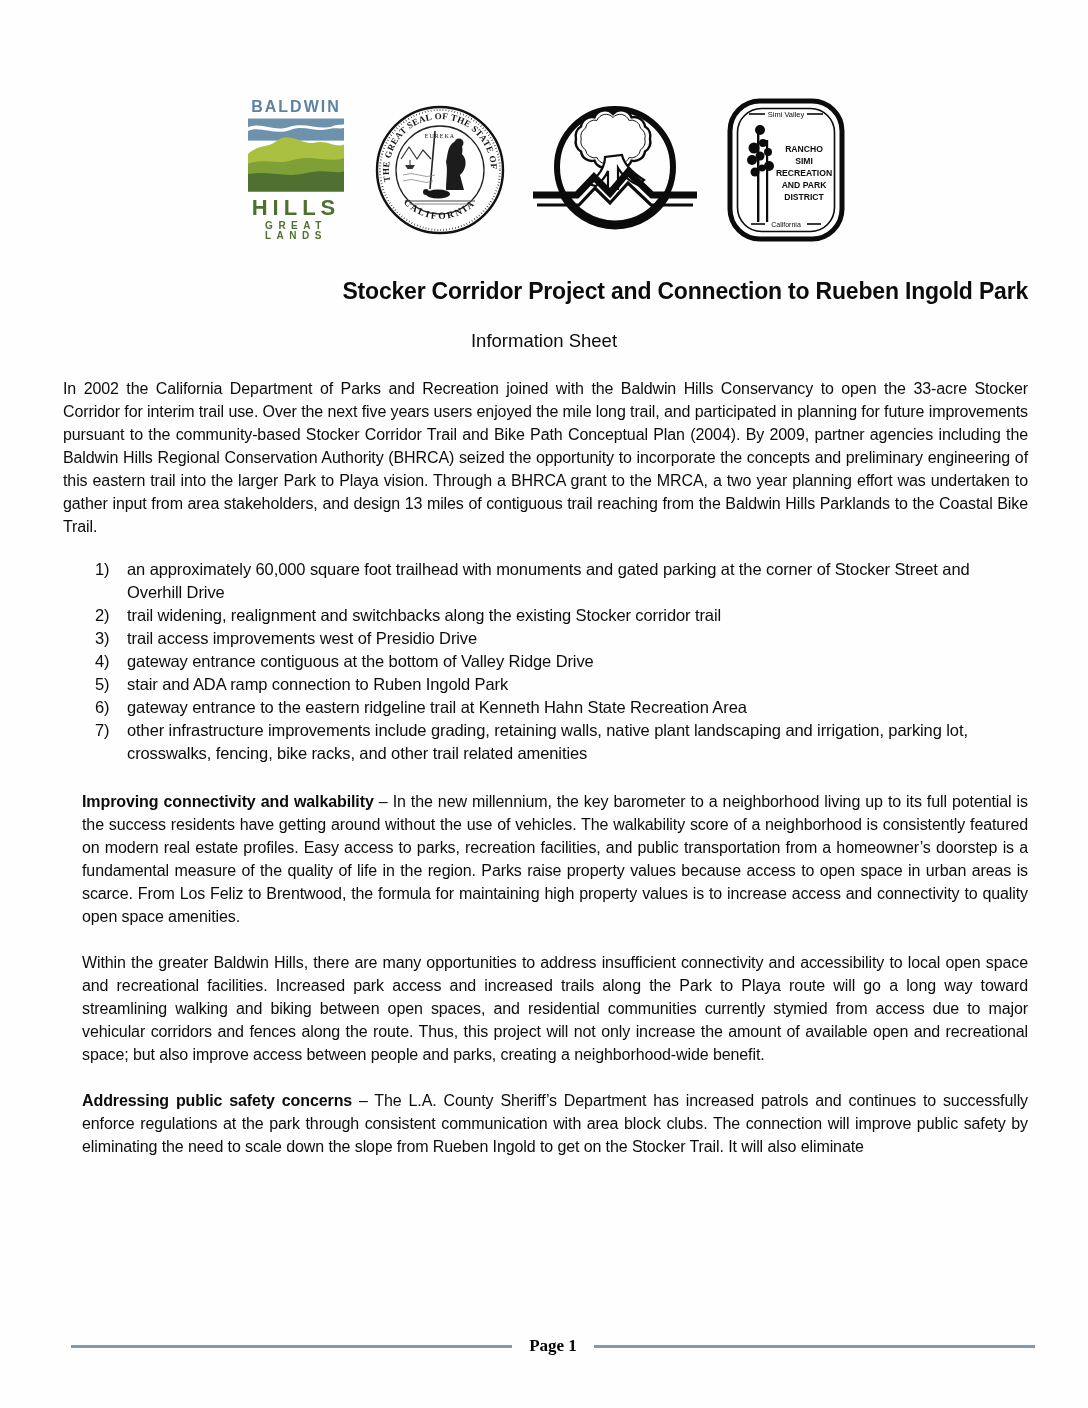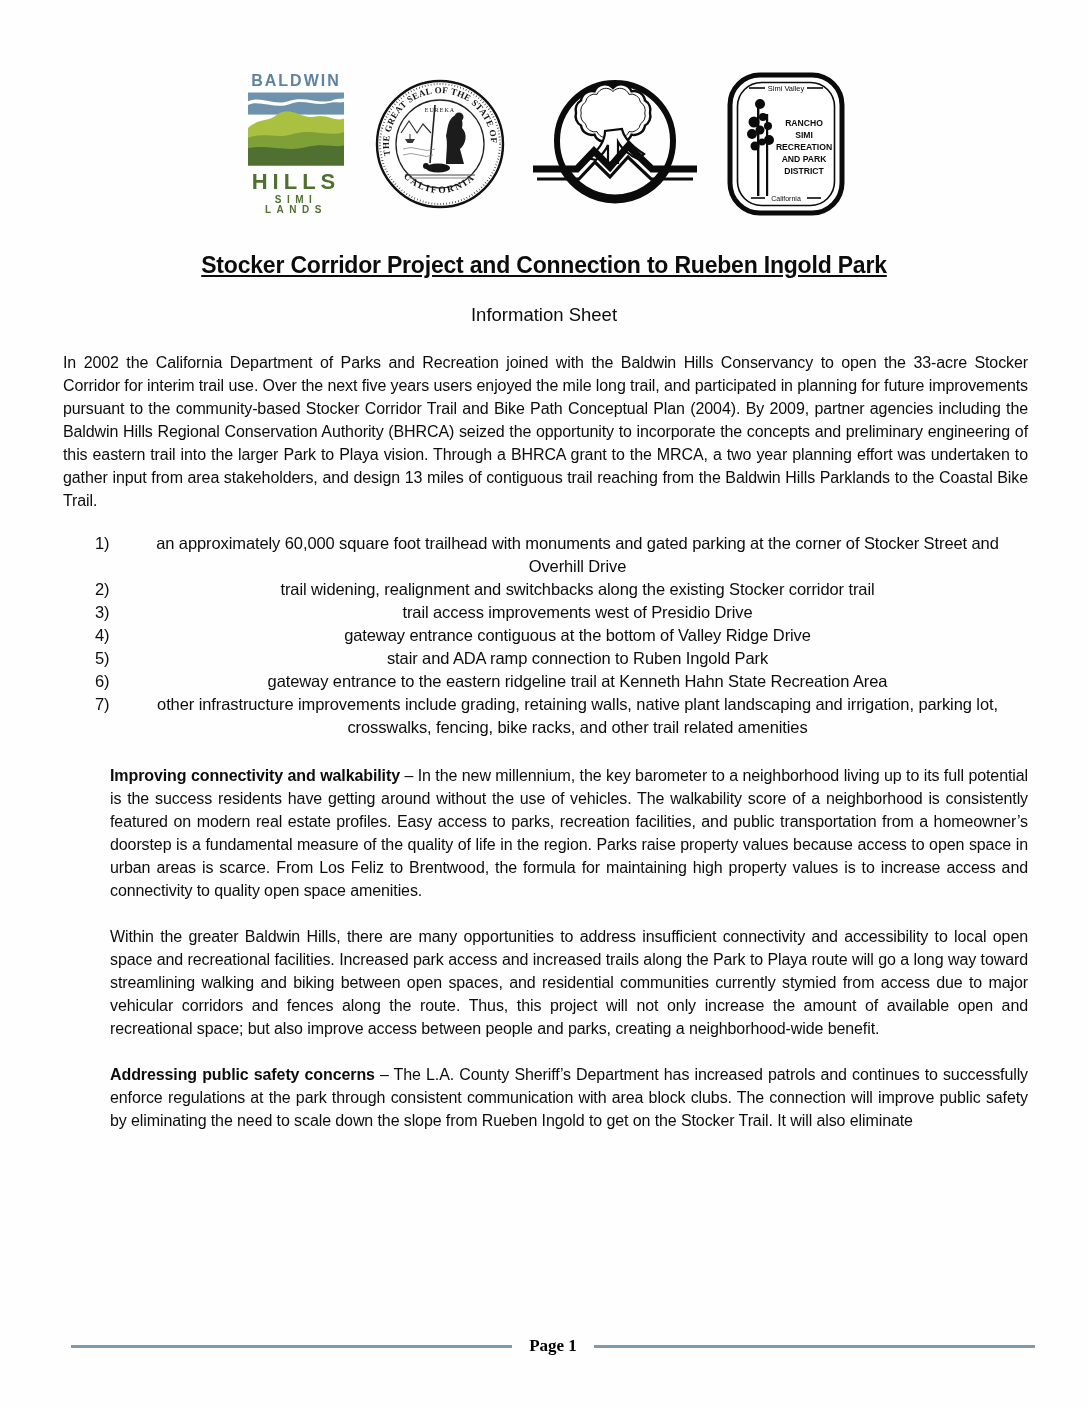--- a/index.html
+++ b/index.html
@@ -8,21 +8,21 @@
     width:1088px; height:1408px;
     margin:0 auto;
     background:#fefefe;
     font-family:"Liberation Sans", sans-serif;
     color:#0c0c0c;
     overflow:hidden;
   }
 
   
   .logo-row {
-    padding-top:66px;
+    padding-top:92px;
     display:flex;
     justify-content:center;
     align-items:center;
     gap:24px;
     height:156px;
   }
   .baldwin-logo { width:110px; text-align:center; line-height:1; }
   .baldwin-word {
     font-size:16px; font-weight:bold; letter-spacing:2px;
     color:#5d83a1; margin-bottom:2px;
@@ -33,24 +33,23 @@
   }
   .baldwin-parklands-word {
     font-size:10px; font-weight:bold; letter-spacing:5.5px;
     color:#4f7031; margin-top:2px;
   }
   .seal-svg, .tree-svg, .rancho-svg { display:block; }
 
   
   .doc-title {
     margin:30px 60px 0 60px;
-    text-align:center;
+    text-align:right;
     font-size:23px; font-weight:bold;
     letter-spacing:-0.2px;
-    text-decoration:underline;
   }
   .doc-subtitle {
     margin:25px 60px 0 60px;
     text-align:center;
     font-size:18.5px; font-weight:normal;
   }
   .body-text {
     font-size:16px;
     line-height:23px;
     letter-spacing:-0.1px;
@@ -59,33 +58,32 @@
   .intro-para { margin:25px 60px 0 63px; }
   .section-heading {
     margin:23px 60px 0 63px;
     font-size:16.5px; font-weight:bold; line-height:23px;
   }
   .improvements-list {
     margin:20px 60px 0 63px;
     padding:0;
     list-style:none;
     counter-reset:item;
-    text-align:center;
   }
   .improvements-list li {
     position:relative;
     padding-left:64px;
     font-size:16.5px; line-height:23px; letter-spacing:-0.1px;
     counter-increment:item;
   }
   .improvements-list li::before {
     content:counter(item) ")";
     position:absolute; left:32px;
   }
-  .benefit-para { margin:23px 60px 0 110px; }
+  .benefit-para { margin:23px 60px 0 82px; }
   .benefit-para.first { margin-top:25px; }
   .lead { font-weight:bold; }
 
   
   .footer {
     position:absolute;
     left:71px; right:53px; top:1336px;
     display:flex; align-items:center; gap:17px;
   }
   .footer-rule { flex:1; height:3px; }
@@ -105,21 +103,21 @@
     <div class="baldwin-logo">
       <div class="baldwin-word">BALDWIN</div>
       <svg width="96" height="76" viewBox="0 0 100 76">
         <rect x="0" y="0" width="100" height="23" fill="#6e92ab"></rect>
         <path d="M0,9 C14,3 26,14 42,9 C60,3 74,13 88,8 C93,6 97,7 100,6 L100,10 C94,11 90,9 84,11 C70,15 58,6 44,12 C28,18 12,7 0,13 Z" fill="#fefefe"></path>
         <path d="M0,76 L0,37 C10,27 20,31 29,24 C44,12 56,29 70,25 C82,22 92,31 100,27 L100,76 Z" fill="#a9c040"></path>
         <path d="M0,76 L0,47 C17,41 30,49 48,43 C66,37 85,47 100,41 L100,76 Z" fill="#7fa037"></path>
         <path d="M0,76 L0,58 C20,54 40,62 60,57 C80,52 92,58 100,55 L100,76 Z" fill="#4f7031"></path>
       </svg>
       <div class="baldwin-hills-word">HILLS</div>
-      <div class="baldwin-parklands-word">SIMI LANDS</div>
+      <div class="baldwin-parklands-word">GREAT LANDS</div>
     </div>
 
     <svg class="seal-svg" width="130" height="130" viewBox="0 0 130 130">
       <circle cx="65" cy="65" r="63" fill="#fff" stroke="#111" stroke-width="2.4"></circle>
       <circle cx="65" cy="65" r="60" fill="none" stroke="#111" stroke-width="2" stroke-dasharray="0.6 2.4"></circle>
       <circle cx="65" cy="65" r="44" fill="none" stroke="#222" stroke-width="1.3"></circle>
       <defs>
         <path id="sealTopArc" d="M 15.7,78.2 A 51,51 0 1 1 114.3,78.2" fill="none"></path>
         <path id="sealBottomArc" d="M 24.9,93.1 A 49,49 0 0 0 105.1,93.1" fill="none"></path>
       </defs>

